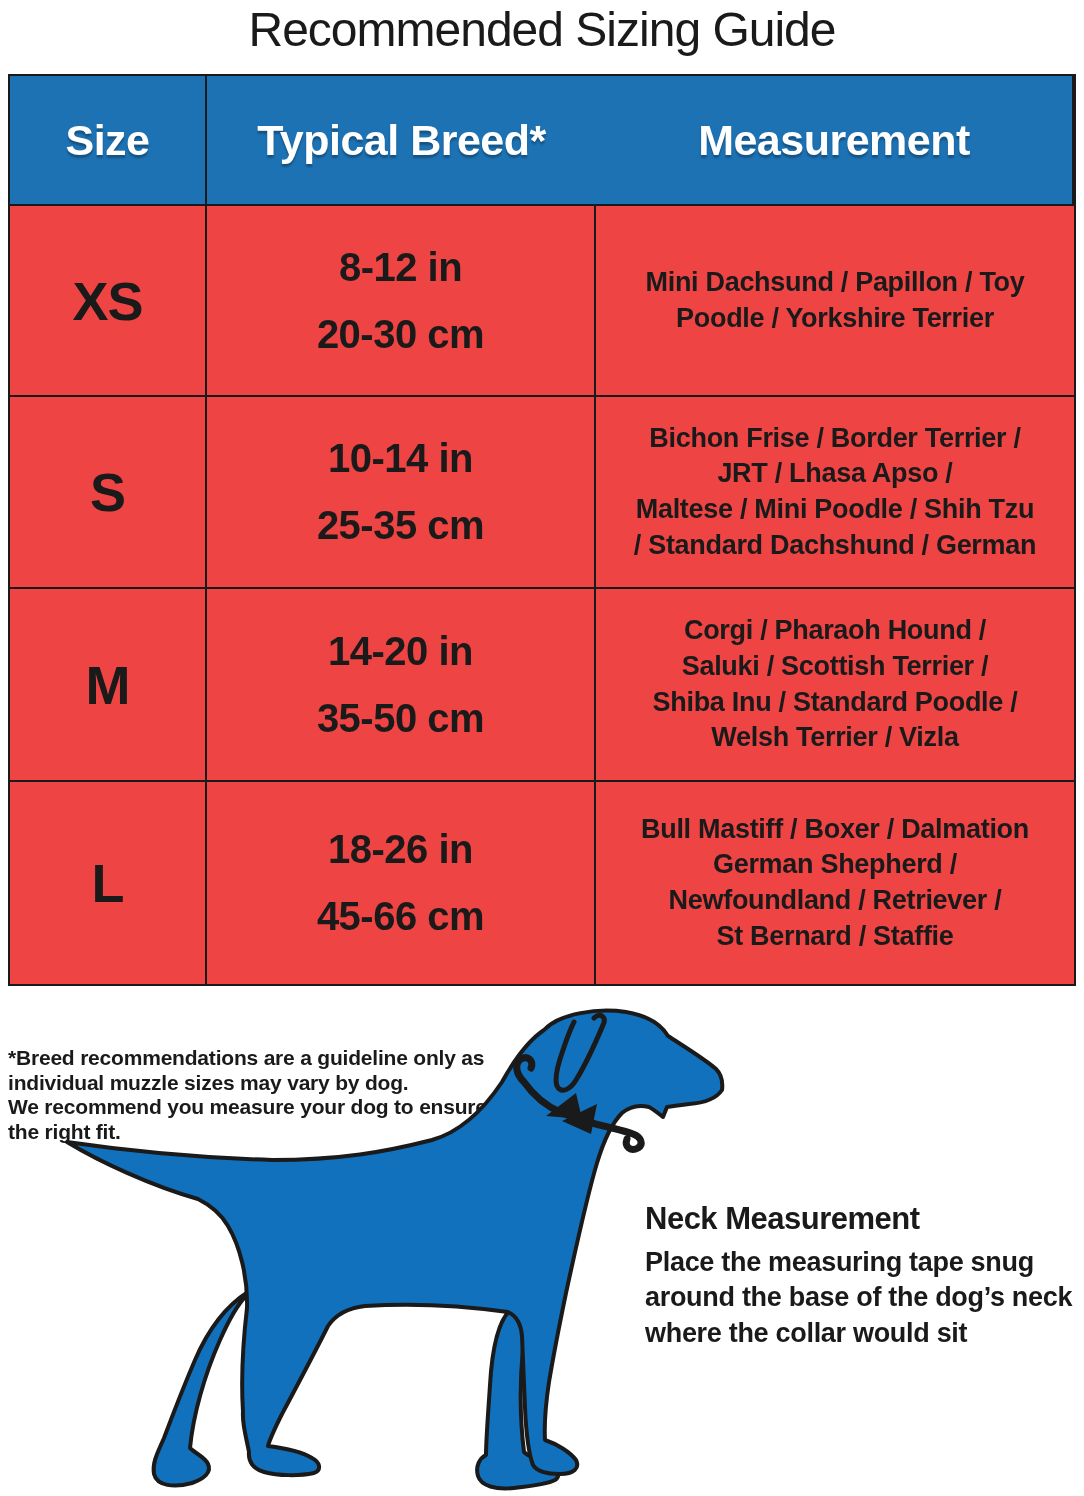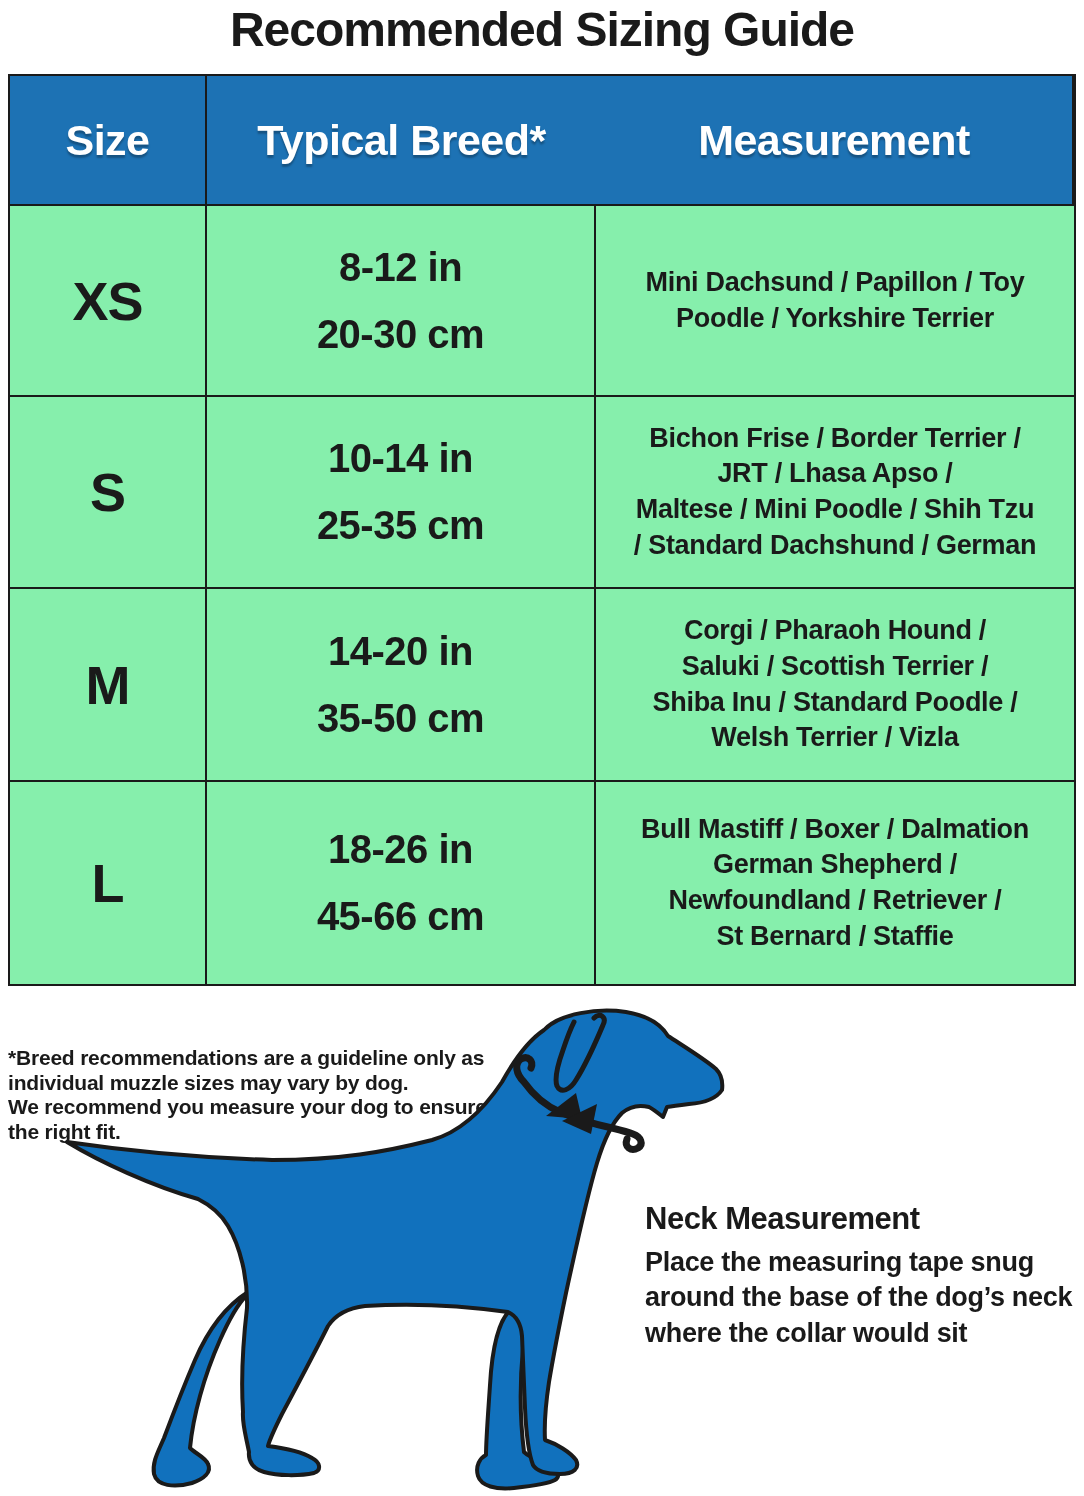--- a/index.html
+++ b/index.html
@@ -12,31 +12,31 @@
   *{margin:0;padding:0}
   html,body{background:#ffffff}
   body{
     font-family:"Liberation Sans","DejaVu Sans",sans-serif;
     color:var(--ink);
     width:1084px;height:1496px;position:relative;overflow:hidden;
   }
   .page-title{
     position:absolute;left:0;right:0;top:2px;
     text-align:center;
-    font-size:48px;font-weight:700;letter-spacing:-1px;
+    font-size:48px;font-weight:400;letter-spacing:-1px;
   }
   
   .sizing-table{
     position:absolute;left:8px;top:74px;
     width:1064px;height:908px;
     border:2px solid var(--outline);
     display:grid;
     grid-template-columns:197px 389px 478px;
     grid-template-rows:130px 191px 192px 193px 202px;
-    background:#86efac;
+    background:#ef4444;
   }
   .cell{
     border-right:2px solid var(--outline);
     border-bottom:2px solid var(--outline);
     display:flex;flex-direction:column;
     align-items:center;justify-content:center;
     text-align:center;
   }
   .cell.col3{border-right:none}
   .cell.rowlast{border-bottom:none}

